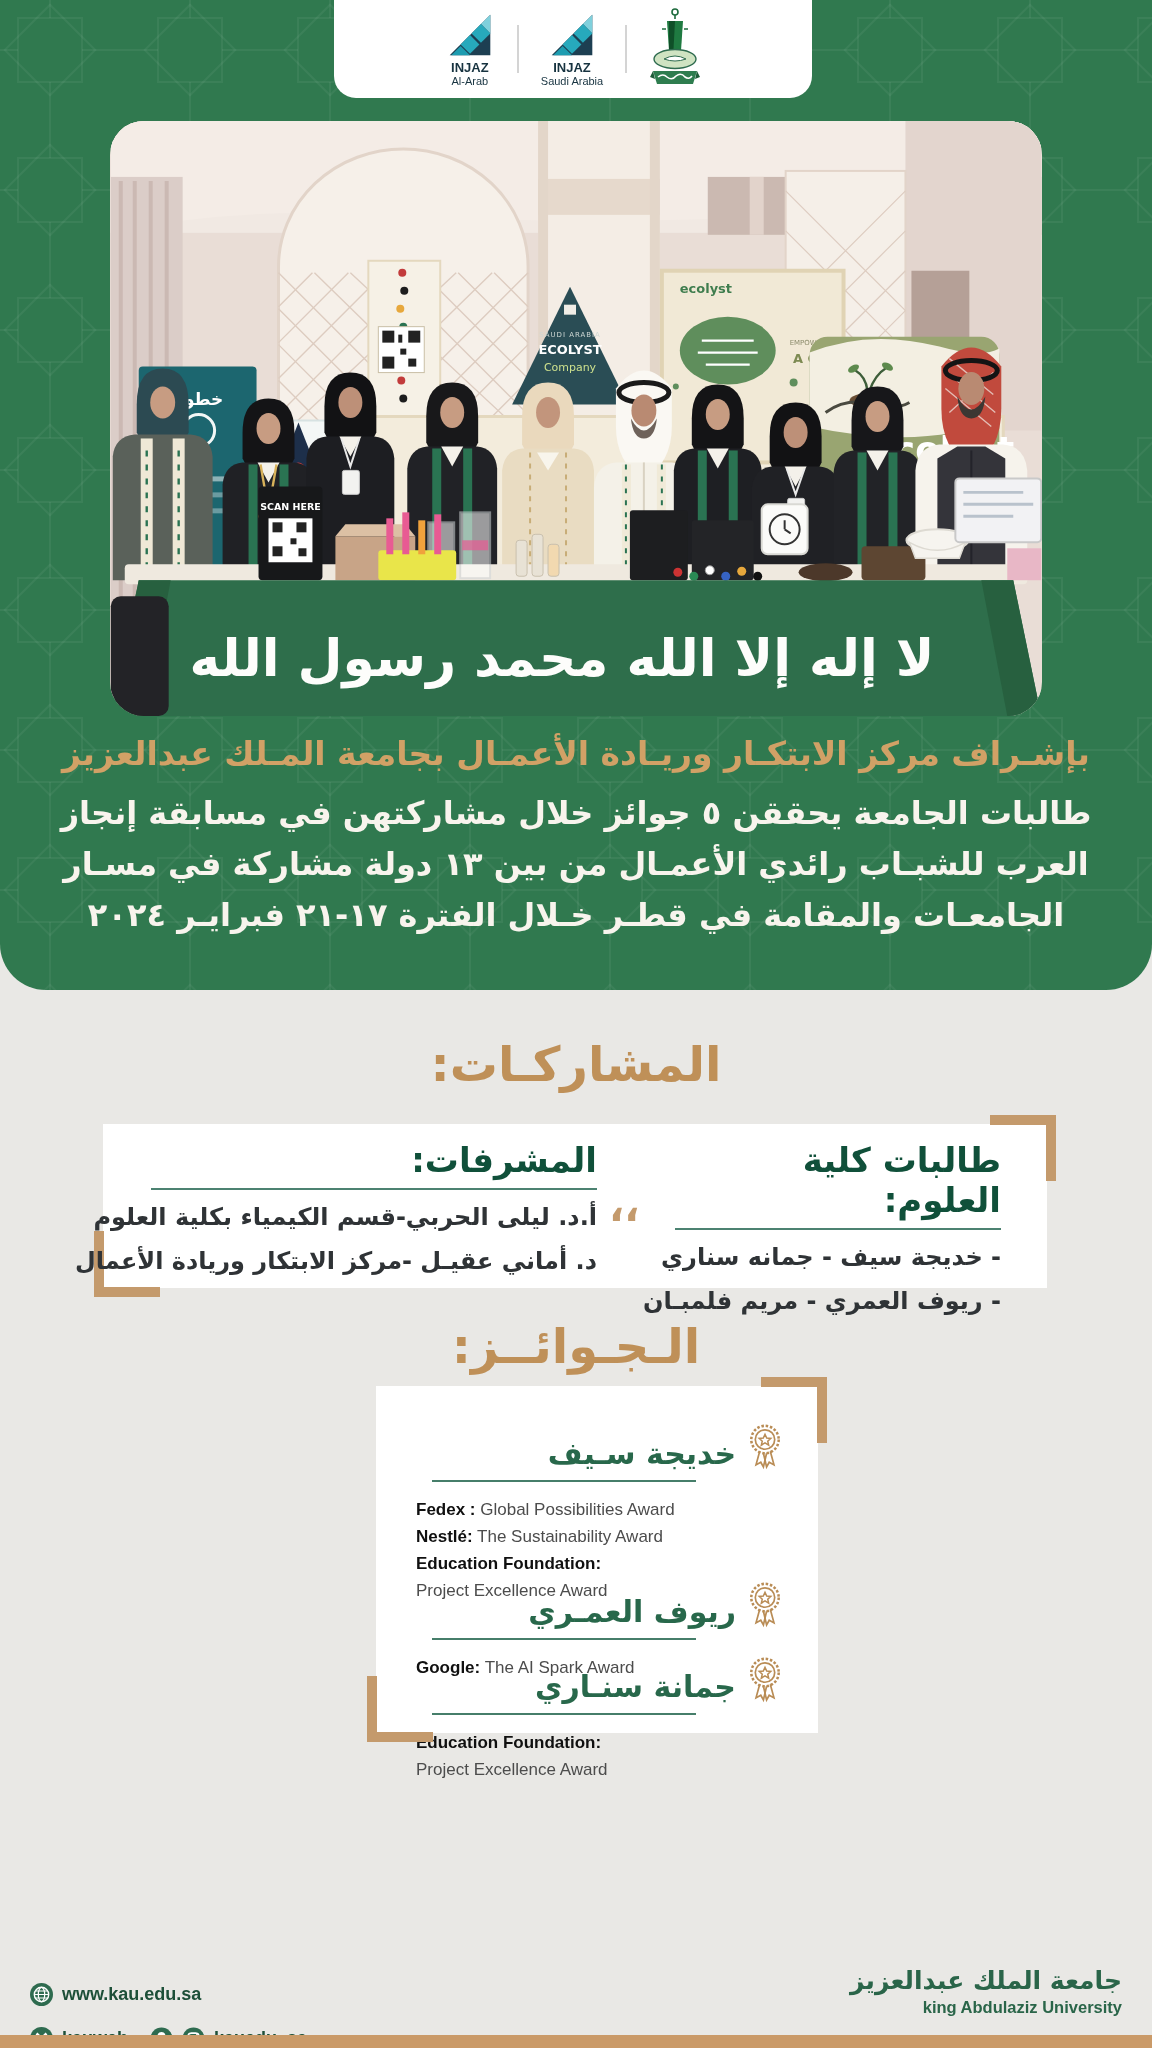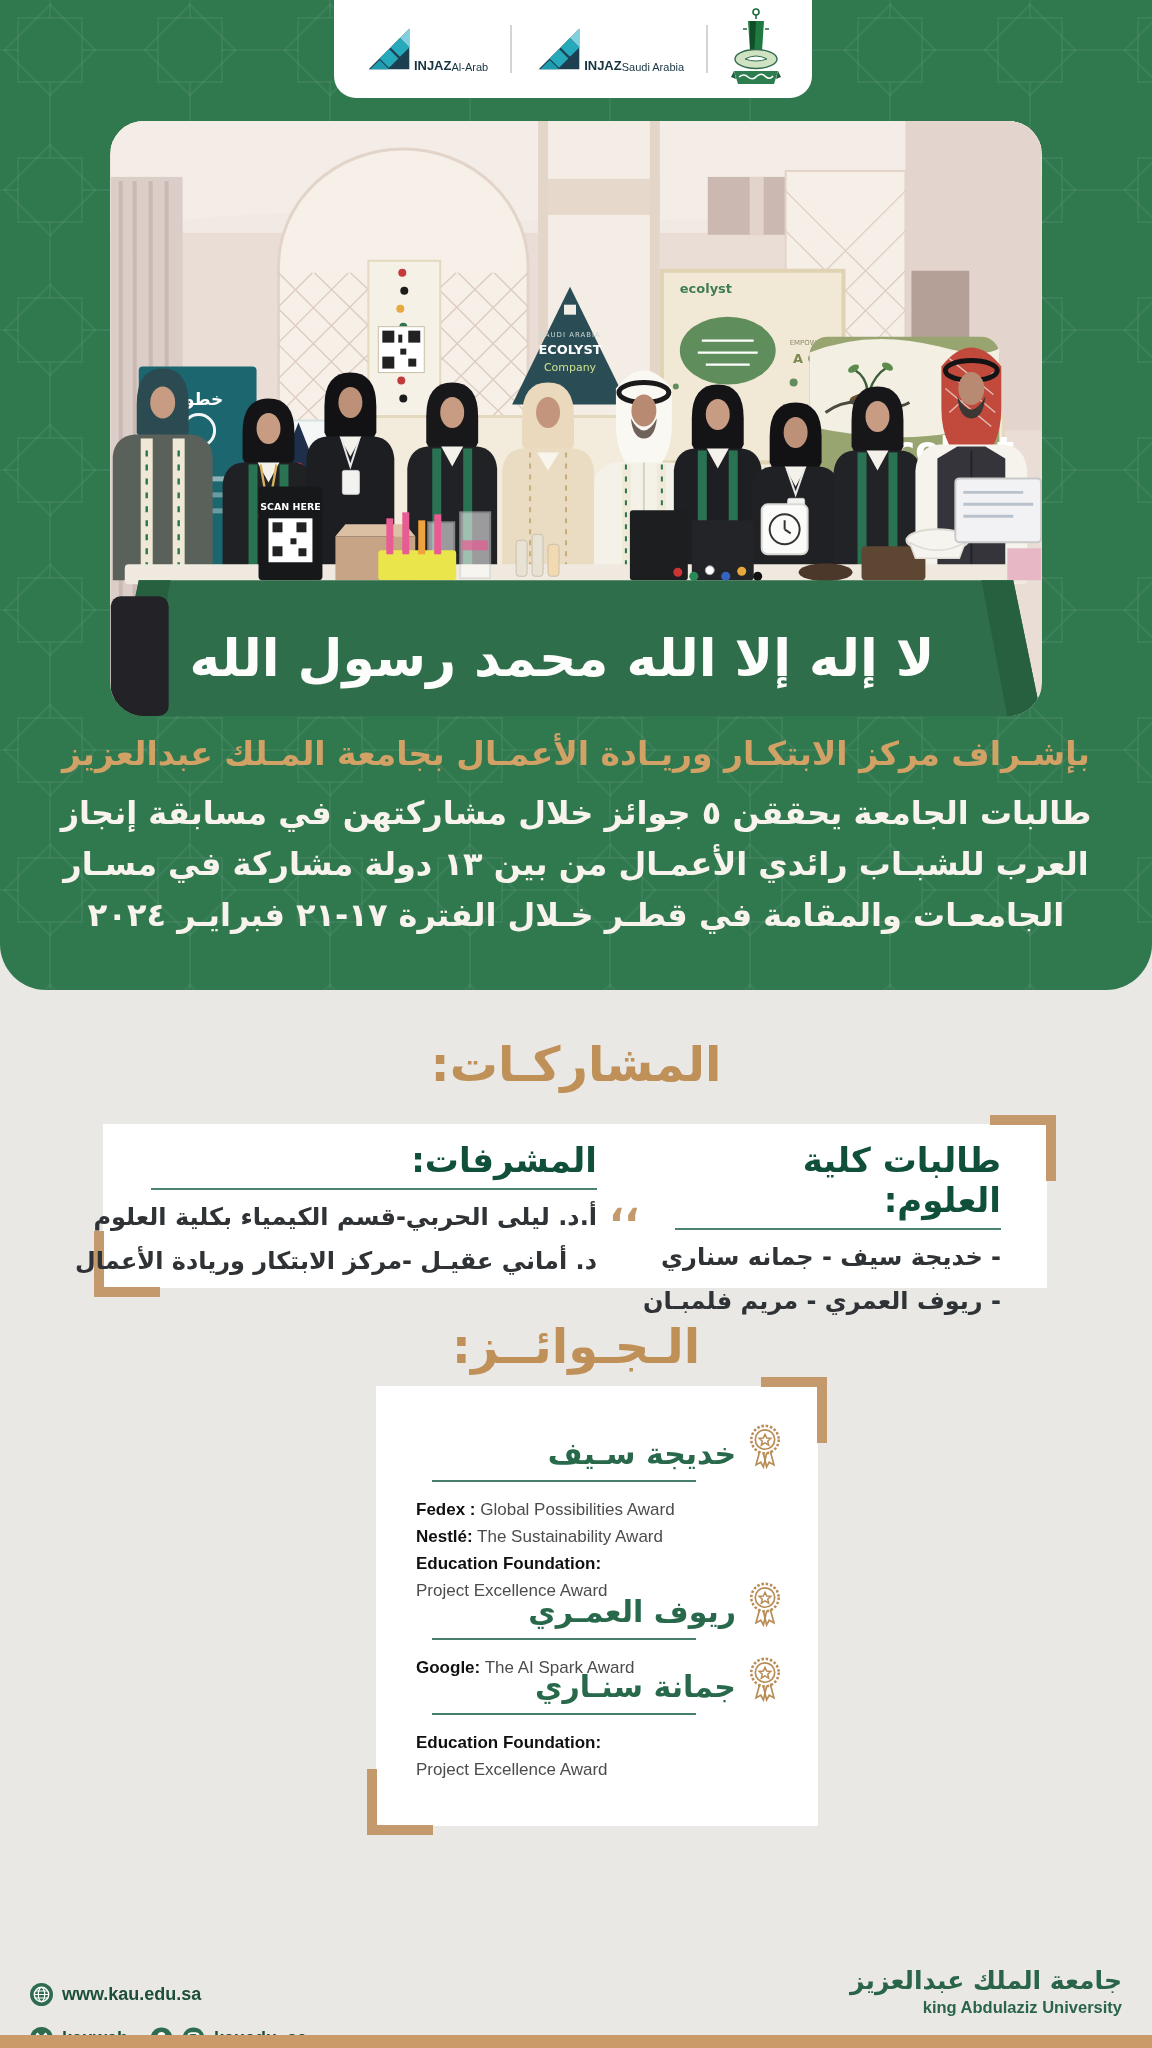--- a/index.html
+++ b/index.html
@@ -5,21 +5,21 @@
   html,body{margin:0;padding:0;}
   body{background:#d9d8d5;font-family:"DejaVu Sans",sans-serif;}
   .page{position:relative;width:1152px;height:2048px;margin:0 auto;background:#e9e8e5;overflow:hidden;}
 
   
   .hero{position:absolute;left:0;top:0;width:1152px;height:990px;background:#30794f;
         border-radius:0 0 46px 46px;overflow:hidden;}
   .hero svg.pat{position:absolute;left:-20px;top:-20px;}
   .logo-card{position:absolute;left:334px;top:0;width:478px;height:98px;background:#ffffff;
              border-radius:0 0 22px 22px;display:flex;align-items:center;justify-content:center;gap:22px;z-index:3;}
-  .injaz{display:flex;flex-direction:row;align-items:flex-end;}
+  .injaz{display:flex;flex-direction:column;align-items:center;}
   .injaz .txt1{font:700 13px "Liberation Sans",sans-serif;color:#173340;line-height:14px;margin-top:2px;}
   .injaz .txt2{font:400 11px "Liberation Sans",sans-serif;color:#173340;line-height:12px;}
   .logo-div{width:2px;height:48px;background:#d4d4d4;}
 
   .photo{position:absolute;left:110px;top:121px;width:932px;height:595px;border-radius:34px;
          overflow:hidden;z-index:2;background:#e9ddd6;}
   .photo svg{display:block;}
 
   .sup-line{position:absolute;left:0;right:0;top:734px;text-align:center;font-size:33px;font-weight:700;
             color:#d1a166;direction:rtl;z-index:2;}
@@ -27,21 +27,21 @@
               color:#f8f4ed;direction:rtl;line-height:51px;z-index:2;}
 
   
   .sec-title{position:absolute;left:0;right:0;text-align:center;font-size:48px;font-weight:700;
              color:#bf9058;direction:rtl;}
   .t-part{top:1036px;} .t-aw{top:1318px;}
 
   
   .card{position:absolute;background:#ffffff;}
   .part-card{left:103px;top:1124px;width:944px;height:164px;}
-  .aw-card{left:376px;top:1386px;width:442px;height:440px;}
+  .aw-card{left:376px;top:1386px;width:442px;height:347px;}
   .bk{position:absolute;width:56px;height:56px;}
   .bk-tr{top:-9px;right:-9px;border-top:10px solid #c49a6c;border-right:10px solid #c49a6c;}
   .bk-bl{bottom:-9px;left:-9px;border-bottom:10px solid #c49a6c;border-left:10px solid #c49a6c;}
 
   
   .col{position:absolute;direction:rtl;text-align:right;}
   .col-students{right:46px;top:16px;width:326px;}
   .col-sups{left:48px;top:16px;width:446px;}
   .col-head{font-size:34px;font-weight:700;color:#10503a;}
   .col-rule{border-bottom:2px solid #4c8271;margin-top:8px;}

